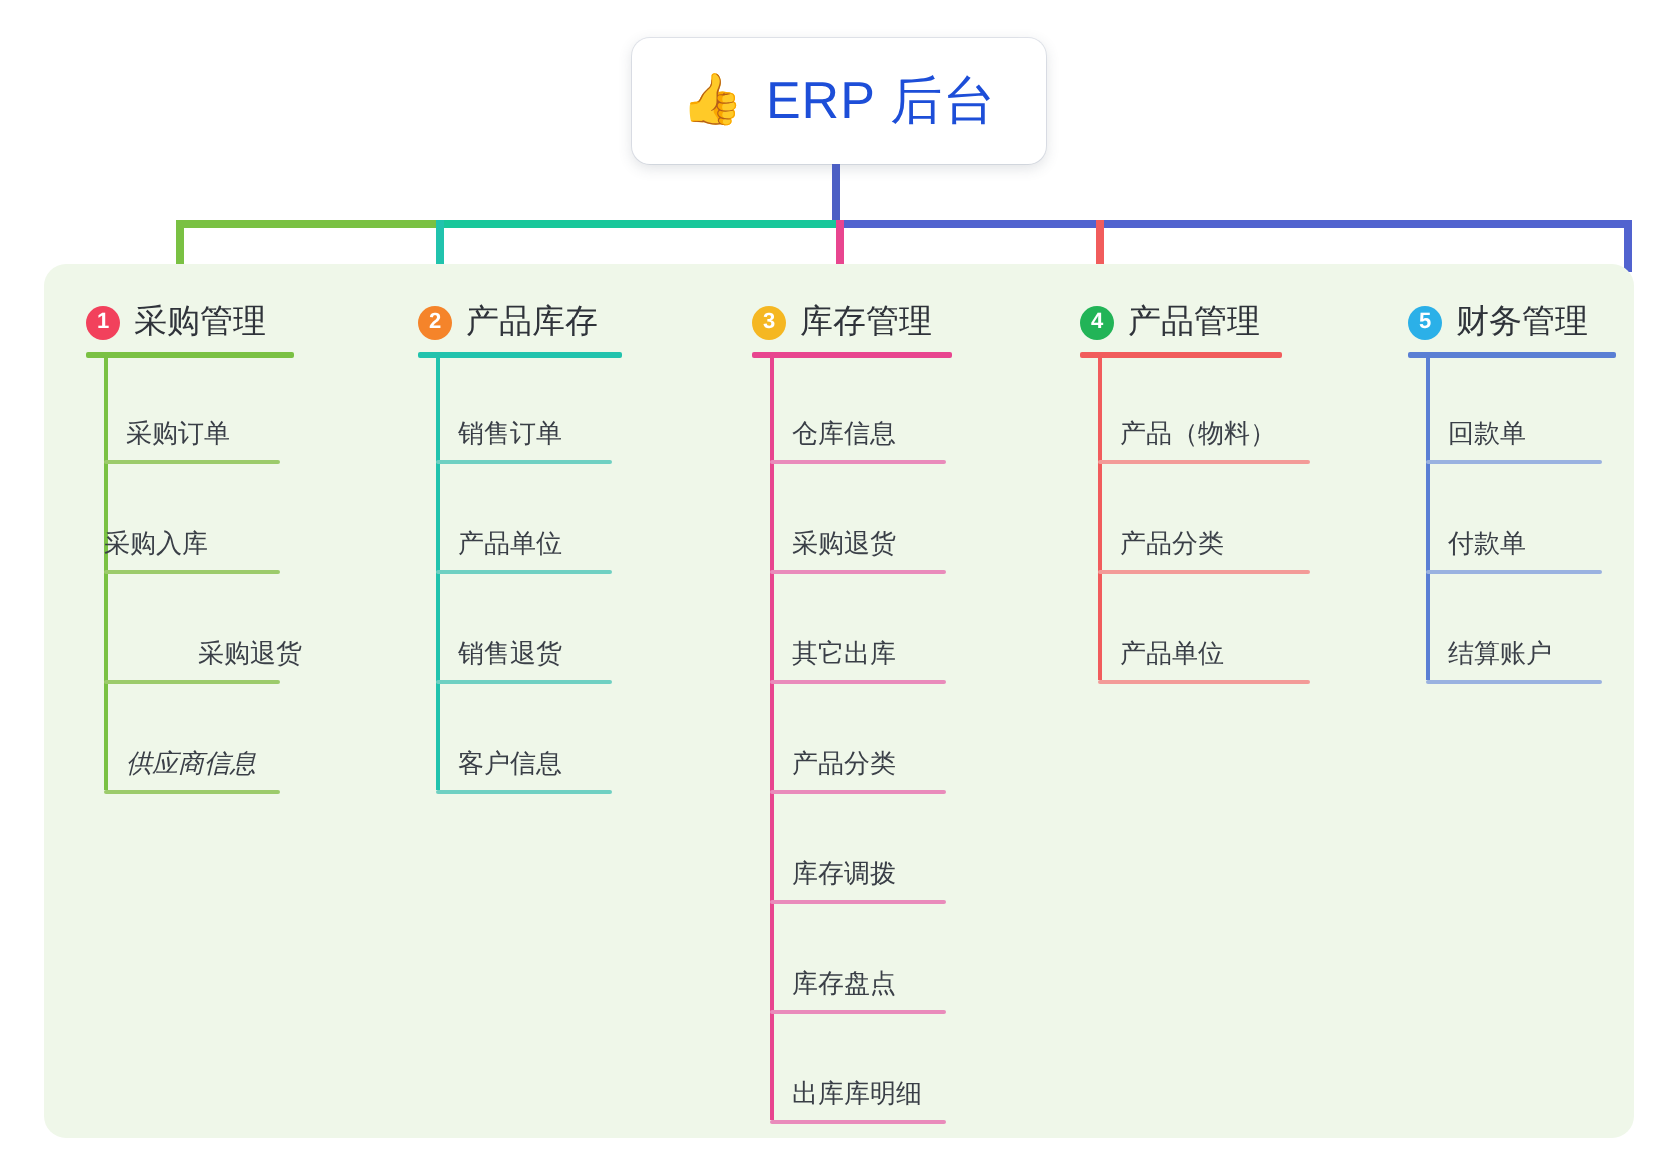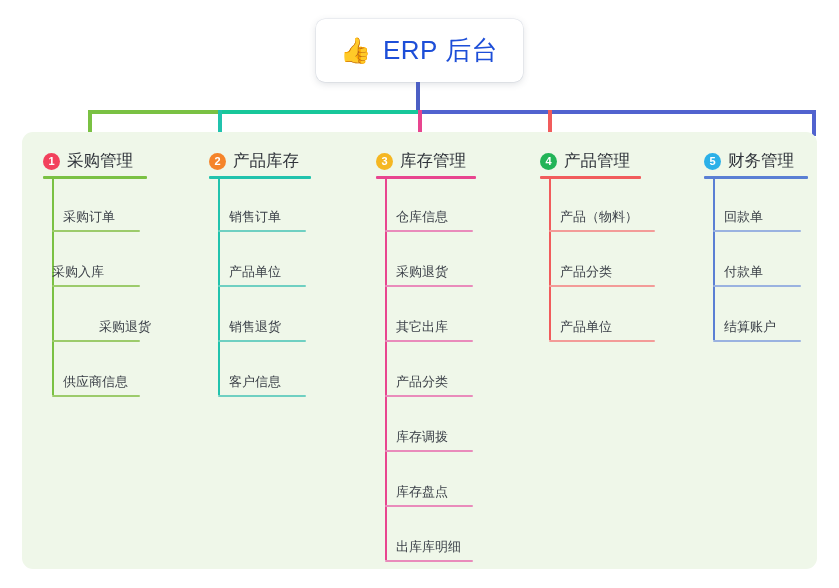--- a/index.html
+++ b/index.html
@@ -89,21 +89,21 @@
         <span class="head-label">采购管理</span>
       </div>
       <div class="head-rule" style="left: 43px; top: 176px; width: 104px; background: rgb(122, 193, 67);"></div>
       <div class="spine" style="left: 52px; top: 176px; height: 219px; background: rgb(122, 193, 67);"></div>
       <div class="leaf-text" style="left: 63px; top: 208px;">采购订单</div>
       <div class="leaf-rule" style="left: 52px; top: 230px; width: 88px; background: rgb(156, 203, 107);"></div>
       <div class="leaf-text" style="left: 52px; top: 263px;">采购入库</div>
       <div class="leaf-rule" style="left: 52px; top: 285px; width: 88px; background: rgb(156, 203, 107);"></div>
       <div class="leaf-text" style="left: 63px; top: 318px; margin-left: 36px;">采购退货</div>
       <div class="leaf-rule" style="left: 52px; top: 340px; width: 88px; background: rgb(156, 203, 107);"></div>
-      <div class="leaf-text" style="left: 63px; top: 373px;">供应商信息</div>
+      <div class="leaf-text" style="left: 63px; top: 373px; font-style: italic;">供应商信息</div>
       <div class="leaf-rule" style="left: 52px; top: 395px; width: 88px; background: rgb(156, 203, 107);"></div>
       <div class="col-head" style="left: 209px; top: 150px;">
         <span class="badge" style="background: rgb(245, 132, 42);">2</span>
         <span class="head-label">产品库存</span>
       </div>
       <div class="head-rule" style="left: 209px; top: 176px; width: 102px; background: rgb(33, 195, 173);"></div>
       <div class="spine" style="left: 218px; top: 176px; height: 219px; background: rgb(33, 195, 173);"></div>
       <div class="leaf-text" style="left: 229px; top: 208px;">销售订单</div>
       <div class="leaf-rule" style="left: 218px; top: 230px; width: 88px; background: rgb(111, 208, 194);"></div>
       <div class="leaf-text" style="left: 229px; top: 263px;">产品单位</div>

